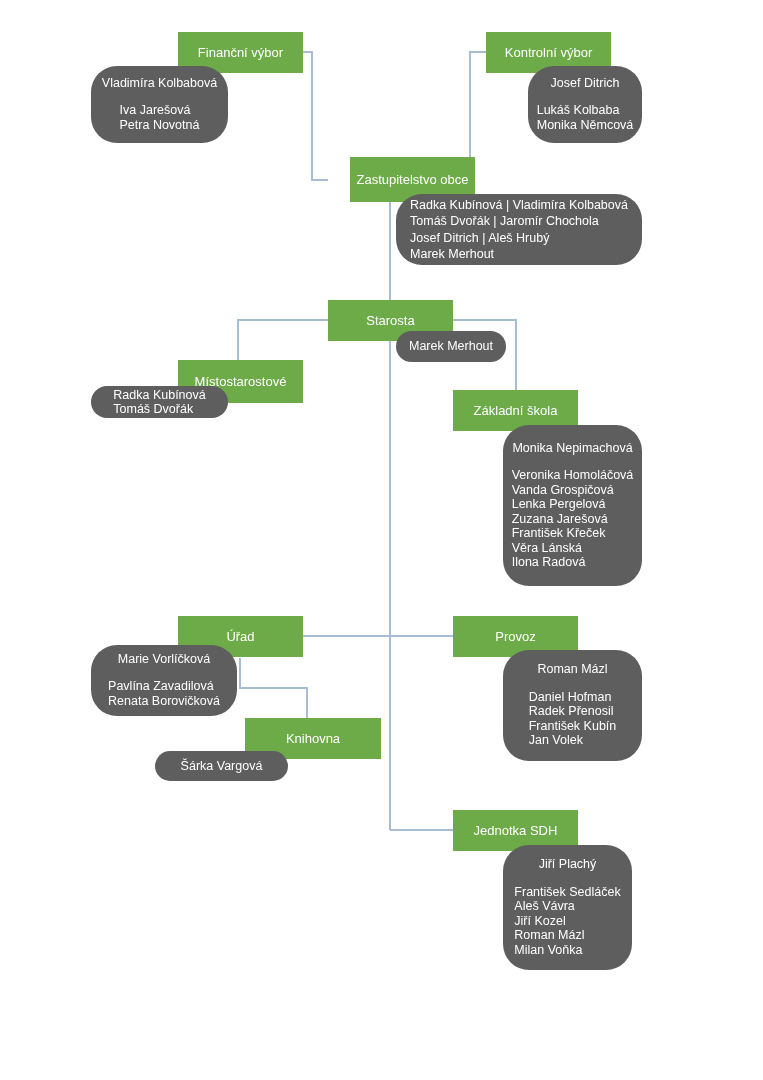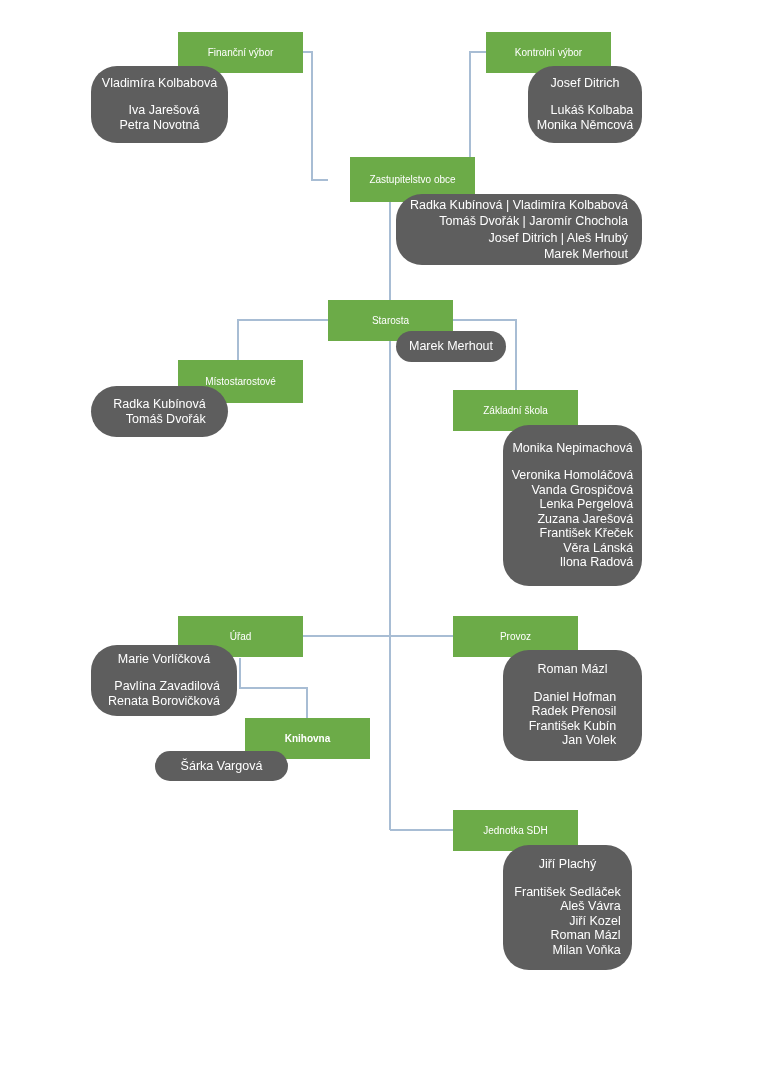--- a/index.html
+++ b/index.html
@@ -32,21 +32,21 @@
     position: absolute;
     box-sizing: border-box;
     display: flex;
     align-items: center;
     justify-content: center;
     text-align: center;
     color: #ffffff;
   }
   .node-head {
     background: #6cab48;
-    font-size: 10px;
+    font-size: 13px;
     line-height: 1.35;
     padding: 2px 6px;
     z-index: 3;
   }
   .node-body {
     background: #5e5e5e;
     font-size: 12.5px;
     line-height: 1.0;
     padding: 8px 10px;
     z-index: 4;
@@ -58,21 +58,21 @@
     white-space: nowrap;
   }
   .member {
     margin: 0;
     padding: 1px 0;
     white-space: nowrap;
   }
   .member-list {
     display: flex;
     flex-direction: column;
-    align-items: flex-end;
+    align-items: flex-start;
   }
 </style>
 </head>
 <body>
 
 <div id="chart-canvas">
 
   <svg id="connector-layer" viewBox="0 0 763 1080" width="763" height="1080">
     <g stroke="#a8bdd4" stroke-width="1.2" fill="none" shape-rendering="crispEdges">
 
@@ -123,21 +123,21 @@
       <div class="member">Marek Merhout</div>
     </div>
   </div>
 
   <div class="node node-head" style="left:328px; top:300px; width:125px; height:41px;">Starosta</div>
   <div class="node node-body" style="left:396px; top:331px; width:110px; height:31px;">
     <div class="member">Marek Merhout</div>
   </div>
 
   <div class="node node-head" style="left:178px; top:360px; width:125px; height:43px;">Místostarostové</div>
-  <div class="node node-body" style="left:91px; top:386px; width:137px; height:51px;">
+  <div class="node node-body" style="left:91px; top:386px; width:137px; height:32px;">
     <div class="member-list">
       <div class="member">Radka Kubínová</div>
       <div class="member">Tomáš Dvořák</div>
     </div>
   </div>
 
   <div class="node node-head" style="left:453px; top:390px; width:125px; height:41px;">Základní škola</div>
   <div class="node node-body" style="left:503px; top:425px; width:139px; height:161px;">
     <div class="member-lead">Monika Nepimachová</div>
     <div class="member-list">
@@ -153,21 +153,21 @@
 
   <div class="node node-head" style="left:178px; top:616px; width:125px; height:41px;">Úřad</div>
   <div class="node node-body" style="left:91px; top:645px; width:146px; height:71px;">
     <div class="member-lead">Marie Vorlíčková</div>
     <div class="member-list">
       <div class="member">Pavlína Zavadilová</div>
       <div class="member">Renata Borovičková</div>
     </div>
   </div>
 
-  <div class="node node-head" style="left:245px; top:718px; width:125px; height:41px;font-weight:bold;">Knihovna</div>
+  <div class="node node-head" style="left:245px; top:718px; width:136px; height:41px;">Knihovna</div>
   <div class="node node-body" style="left:155px; top:751px; width:133px; height:30px;justify-content:flex-end;">
     <div class="member">Šárka Vargová</div>
   </div>
 
   <div class="node node-head" style="left:453px; top:616px; width:125px; height:41px;">Provoz</div>
   <div class="node node-body" style="left:503px; top:650px; width:139px; height:111px;">
     <div class="member-lead">Roman Mázl</div>
     <div class="member-list">
       <div class="member">Daniel Hofman</div>
       <div class="member">Radek Přenosil</div>

